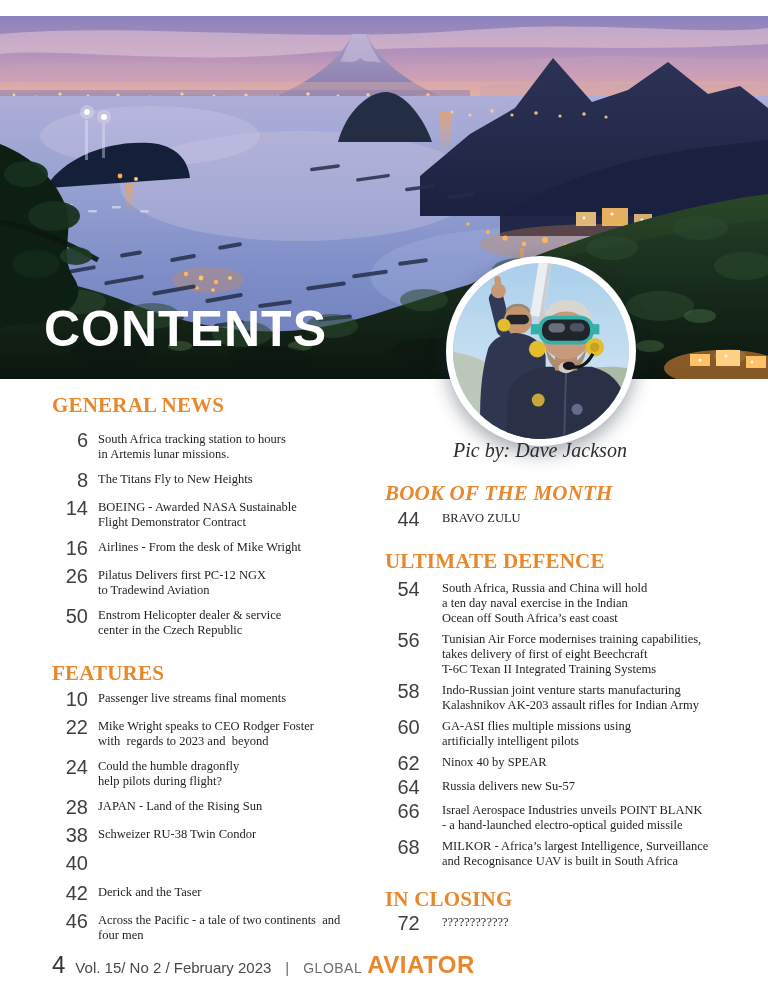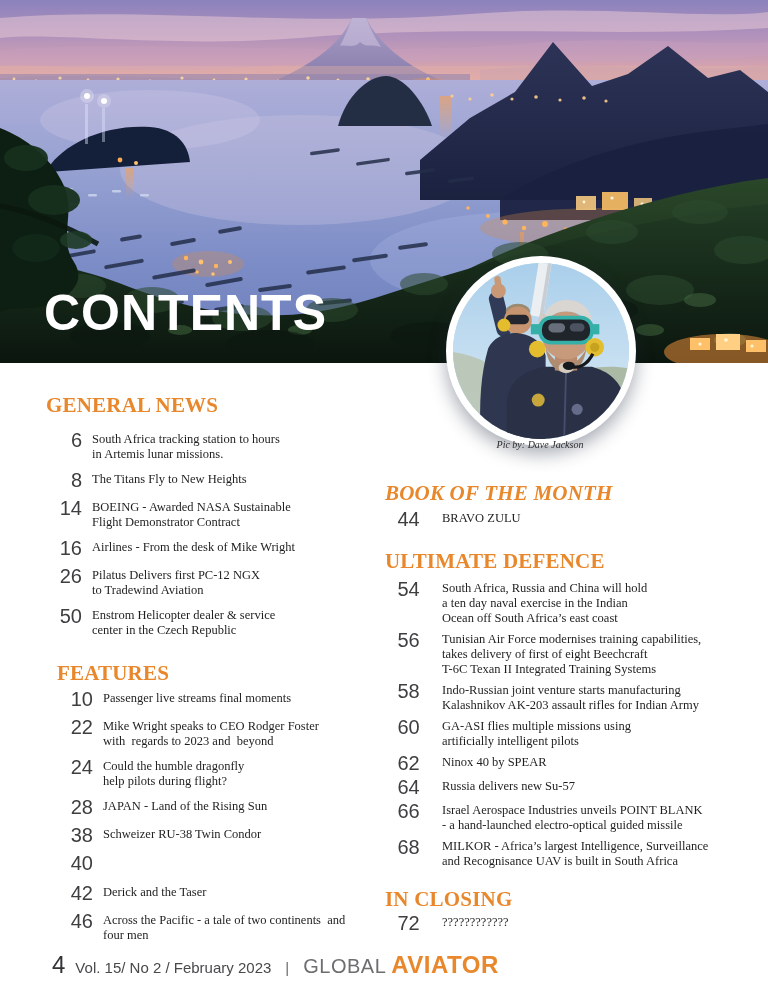--- a/index.html
+++ b/index.html
@@ -1,59 +1,59 @@
 <!DOCTYPE html>
 <html style="--accent: #E8872B;"><head>
 <meta charset="utf-8">
 <style>
   html,body{margin:0;padding:0;background:#9a9a9a;}
   .page{position:relative;width:768px;height:1005px;margin:0 auto;background:#fff;overflow:hidden;
         font-family:"Liberation Serif",serif;}
   
-  .hero{position:absolute;left:0;top:0;width:768px;height:363px;overflow:hidden;}
+  .hero{position:absolute;left:0;top:16px;width:768px;height:363px;overflow:hidden;}
   .hero svg{display:block;width:768px;height:363px;}
   .contents-title{position:absolute;left:44px;top:288px;margin:0;
     font-family:"Liberation Sans",sans-serif;font-weight:900;font-size:50px;
     letter-spacing:1px;color:#ffffff;line-height:1;}
   
   .profile{position:absolute;left:446px;top:256px;width:176px;height:176px;border-radius:50%;
     border:7px solid #ffffff;box-shadow:0 8px 18px rgba(30,40,60,.38);overflow:hidden;background:#bcd6ec;}
   .profile svg{display:block;width:176px;height:176px;}
   .photo-caption{position:absolute;left:400px;top:439px;width:280px;text-align:center;
-    font-style:italic;font-size:10px;color:#2c2c2c;}
+    font-style:italic;font-size:20px;color:#2c2c2c;}
   
   .col{position:absolute;}
-  .col-left{left:46px;top:394px;width:330px;}
+  .col-left{left:52px;top:394px;width:330px;}
   .col-right{left:385px;top:482px;width:378px;}
   .toc-heading{margin:0;font-size:21px;font-weight:700;color:var(--accent,#E8872B);
     line-height:1.05;letter-spacing:.2px;}
   .toc-item{display:flex;align-items:flex-start;}
   .toc-num{flex:0 0 auto;text-align:right;font-family:"Liberation Sans",sans-serif;
     font-size:20px;font-weight:400;color:#3e3e40;line-height:19px;margin-top:-1px;}
   .toc-text{margin-left:10px;font-size:12.5px;line-height:15px;color:#1e1e1e;white-space:pre;}
   .col-left  .toc-num{width:36px;}
   .col-right .toc-num{width:47px;text-align:center;}
   .col-left  .toc-item{margin-bottom:10px;}
   .col-right .toc-item{margin-bottom:6px;}
   .col-left  .toc-section:nth-child(1) .toc-heading{margin-bottom:16px;}
-  .col-left  .toc-section:nth-child(2){margin-top:24px;margin-left:11px;}
+  .col-left  .toc-section:nth-child(2){margin-top:24px;}
   .col-left  .toc-section:nth-child(2) .toc-heading{margin-bottom:7px;}
   .col-left  .toc-section:nth-child(2) .toc-item:nth-child(8){margin-top:12px;}
   .col-right .toc-section:nth-child(1) .toc-heading{margin-bottom:7px;font-style:italic;}
   .col-right .toc-section:nth-child(2){margin-top:21px;}
   .col-right .toc-section:nth-child(2) .toc-heading{margin-bottom:9px;}
   .col-right .toc-section:nth-child(3){margin-top:19px;}
   .col-right .toc-section:nth-child(3) .toc-heading{margin-bottom:5px;}
   
   .footer{position:absolute;left:52px;top:951px;display:flex;align-items:baseline;
     font-family:"Liberation Sans",sans-serif;color:#4a4b4d;}
   .footer .pg{font-size:24px;color:#333436;margin-right:10px;}
   .footer .issue{font-size:15px;color:#48494b;}
   .footer .sep{margin:0 14px;font-size:15px;color:#6b6c6e;}
-  .footer .b1{font-size:20px;letter-spacing:.5px;color:#6d6e70;}
+  .footer .b1{font-size:14px;letter-spacing:.5px;color:#6d6e70;}
   .footer .b2{font-size:24px;font-weight:700;letter-spacing:.5px;color:var(--accent,#E8872B);margin-left:5px;}
 </style>
 </head>
 <body>
 
 <div class="page">
 
   <div class="hero">
     <svg viewBox="0 0 768 363" preserveAspectRatio="none">
       <defs>

